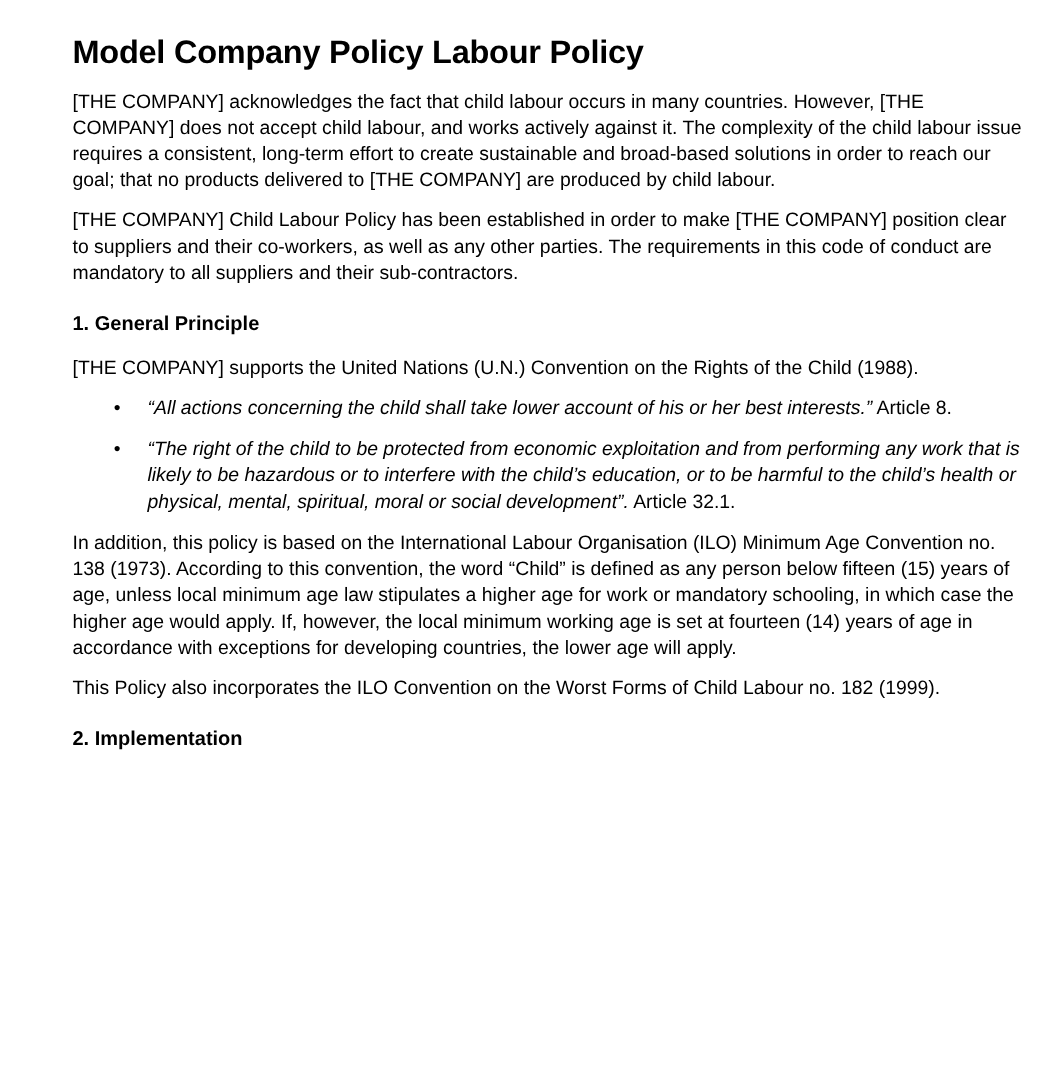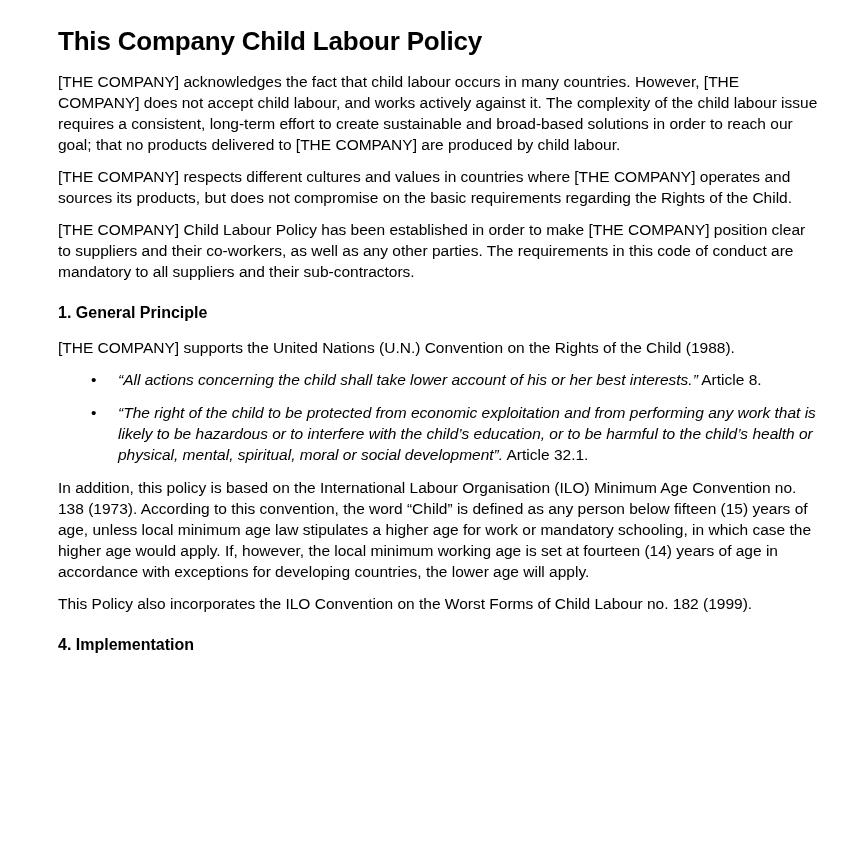--- a/index.html
+++ b/index.html
@@ -53,25 +53,24 @@
     font-size: 15.5px;
   }
   .quote { font-style: italic; }
   .ref { font-style: normal; }
 </style>
 </head>
 <body>
 
 <div class="page">
 
-  <h1 class="doc-title">This Company Child Labour Policy</h1>
+  <h1 class="doc-title">Model Company Policy Labour Policy</h1>
 
   <p class="para">[THE COMPANY] acknowledges the fact that child labour occurs in many countries. However, [THE COMPANY] does not accept child labour, and works actively against it. The complexity of the child labour issue requires a consistent, long-term effort to create sustainable and broad-based solutions in order to reach our goal; that no products delivered to [THE COMPANY] are produced by child labour.</p>
 
-  <p class="para">[THE COMPANY] respects different cultures and values in countries where [THE COMPANY] operates and sources its products, but does not compromise on the basic requirements regarding the Rights of the Child.</p>
 
   <p class="para">[THE COMPANY] Child Labour Policy has been established in order to make [THE COMPANY] position clear to suppliers and their co-workers, as well as any other parties. The requirements in this code of conduct are mandatory to all suppliers and their sub-contractors.</p>
 
   <h2 class="section-heading">1. General Principle</h2>
 
 
   <p class="para">[THE COMPANY] supports the United Nations (U.N.) Convention on the Rights of the Child (1988).</p>
 
 
   <ul class="bullet-list">
@@ -82,15 +81,15 @@
     <li>
       <span class="quote">“The right of the child to be protected from economic exploitation and from performing any work that is likely to be hazardous or to interfere with the child’s education, or to be harmful to the child’s health or physical, mental, spiritual, moral or social development”.</span>
       <span class="ref">Article 32.1.</span>
     </li>
   </ul>
 
   <p class="para">In addition, this policy is based on the International Labour Organisation (ILO) Minimum Age Convention no. 138 (1973). According to this convention, the word “Child” is defined as any person below fifteen (15) years of age, unless local minimum age law stipulates a higher age for work or mandatory schooling, in which case the higher age would apply. If, however, the local minimum working age is set at fourteen (14) years of age in accordance with exceptions for developing countries, the lower age will apply.</p>
 
   <p class="para">This Policy also incorporates the ILO Convention on the Worst Forms of Child Labour no. 182 (1999).</p>
 
-  <h2 class="section-heading">4. Implementation</h2>
+  <h2 class="section-heading">2. Implementation</h2>
 
 </div>
 
 </body></html>

